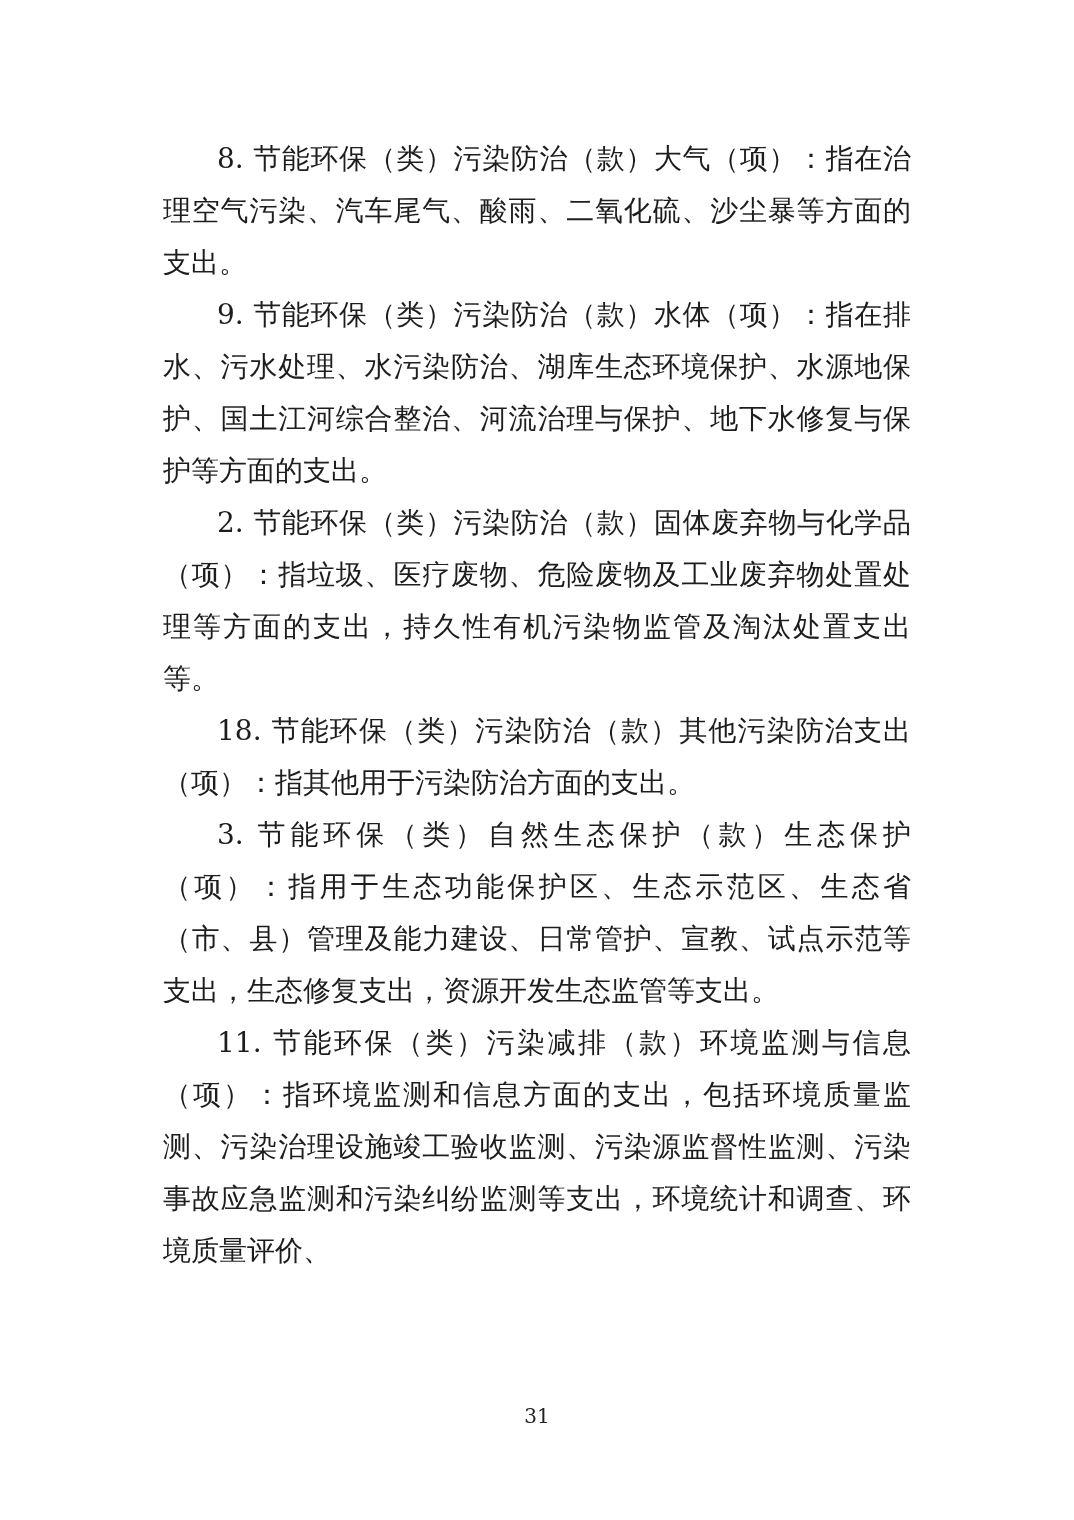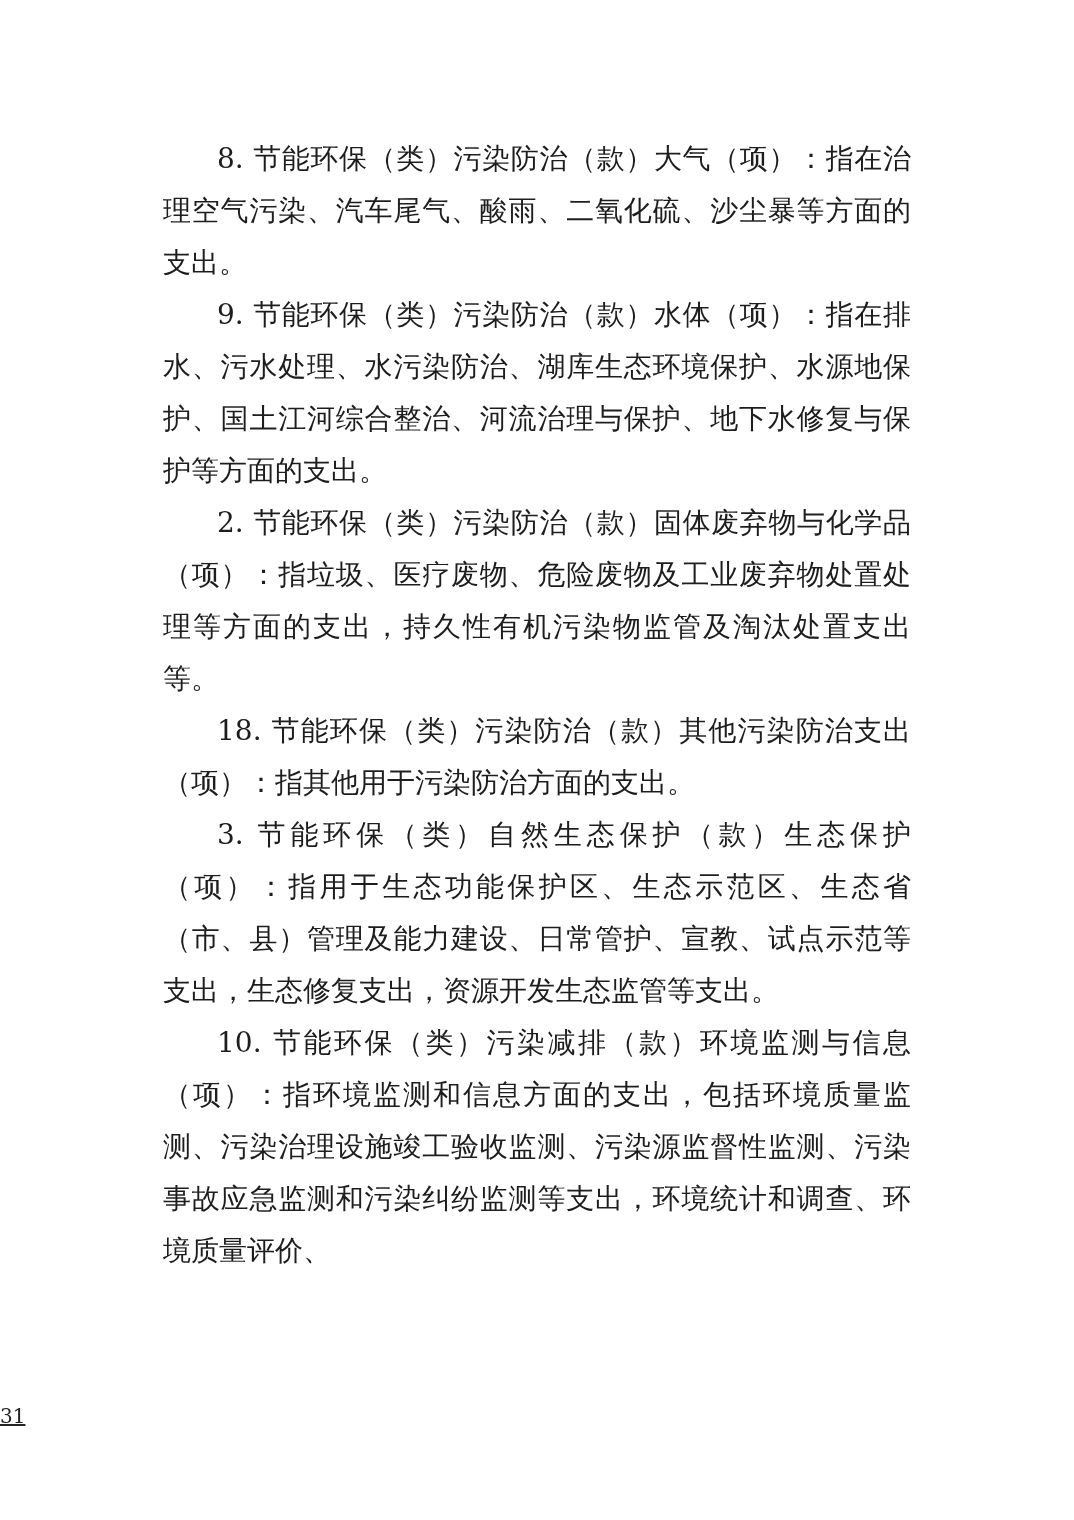--- a/index.html
+++ b/index.html
@@ -31,32 +31,31 @@
     text-justify: inter-ideograph;
     text-indent: 54px;
     color: #1d1d1d;
     word-break: break-all;
   }
   .page-number {
     position: absolute;
     left: 0;
     right: 0;
     top: 1404px;
-    text-align: left;
+    text-align: center;
     font-size: 20px;
     color: #222222;
-    text-decoration: underline;
   }
 </style>
 </head>
 <body>
 
 <div class="page">
   <div class="doc-body">
     <p class="para">8. 节能环保（类）污染防治（款）大气（项）：指在治理空气污染、汽车尾气、酸雨、二氧化硫、沙尘暴等方面的支出。</p>
     <p class="para">9. 节能环保（类）污染防治（款）水体（项）：指在排水、污水处理、水污染防治、湖库生态环境保护、水源地保护、国土江河综合整治、河流治理与保护、地下水修复与保护等方面的支出。</p>
     <p class="para">2. 节能环保（类）污染防治（款）固体废弃物与化学品（项）：指垃圾、医疗废物、危险废物及工业废弃物处置处理等方面的支出，持久性有机污染物监管及淘汰处置支出等。</p>
     <p class="para">18. 节能环保（类）污染防治（款）其他污染防治支出（项）：指其他用于污染防治方面的支出。</p>
     <p class="para">3. 节能环保（类）自然生态保护（款）生态保护（项）：指用于生态功能保护区、生态示范区、生态省（市、县）管理及能力建设、日常管护、宣教、试点示范等支出，生态修复支出，资源开发生态监管等支出。</p>
-    <p class="para">10. 节能环保（类）污染减排（款）环境监测与信息（项）：指环境监测和信息方面的支出，包括环境质量监测、污染治理设施竣工验收监测、污染源监督性监测、污染事故应急监测和污染纠纷监测等支出，环境统计和调查、环境质量评价、</p>
+    <p class="para">11. 节能环保（类）污染减排（款）环境监测与信息（项）：指环境监测和信息方面的支出，包括环境质量监测、污染治理设施竣工验收监测、污染源监督性监测、污染事故应急监测和污染纠纷监测等支出，环境统计和调查、环境质量评价、</p>
   </div>
   <div class="page-number">31</div>
 </div>
 
 </body></html>

